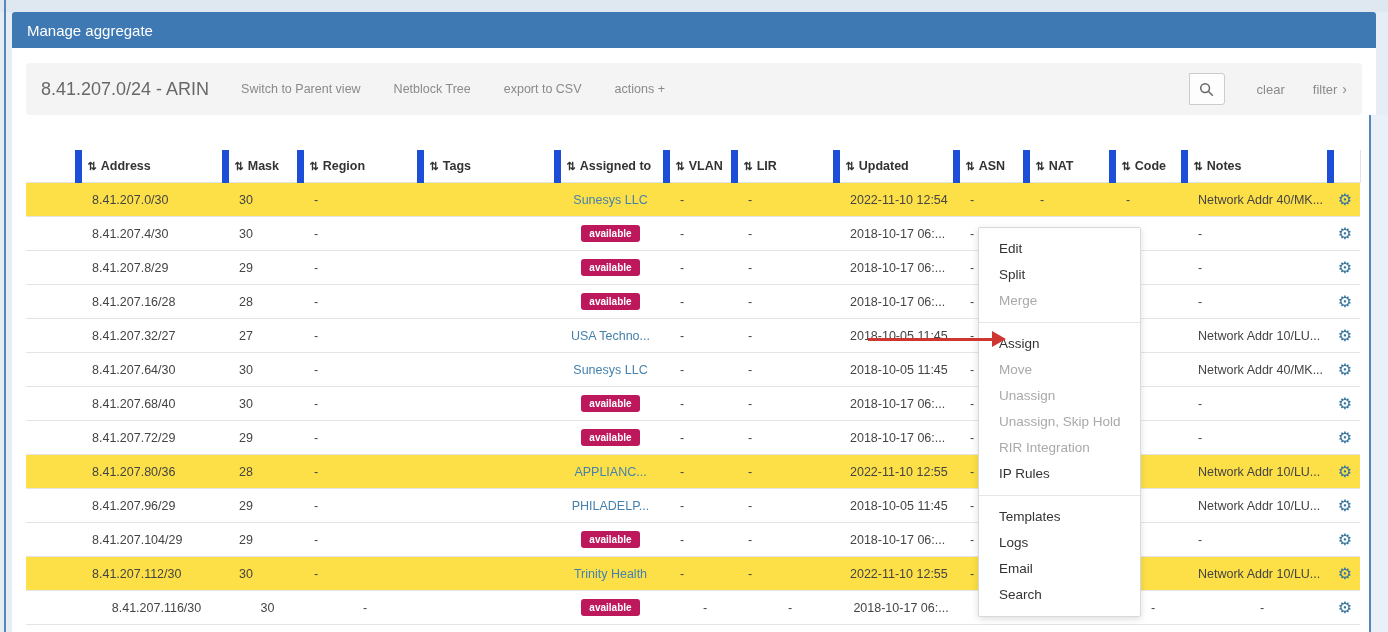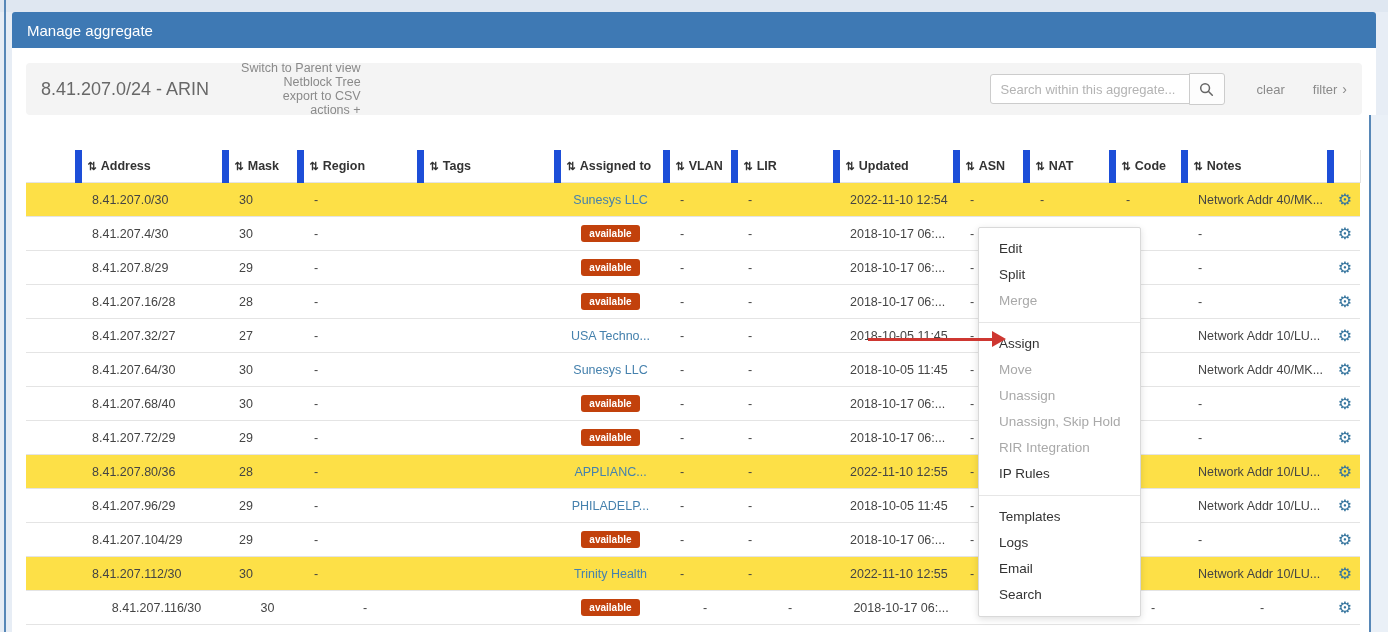--- a/index.html
+++ b/index.html
@@ -46,21 +46,21 @@
     overflow:hidden; cursor:pointer; }
   .grid thead th.spacer-th { border-left:none; cursor:default; }
   .grid thead th.gear-th { border-right:1px solid #e3e3e3; cursor:default; }
   .sort-icon { font-size:11px; margin-right:4px; color:#333; }
   .grid tbody td { height:34px; padding:0 4px 0 14px; border-top:1px solid #e4e4e4;
     white-space:nowrap; overflow:hidden; }
   .grid tbody tr:last-child td { border-bottom:1px solid #e4e4e4;text-align:center; }
   .grid tbody tr.highlight td { background:#fde047; }
   .cell-link { color:#4581ad; cursor:pointer; }
   .assigned-cell { text-align:center; padding-left:2px !important; }
-  .badge { display:inline-block; background:#c2410c; color:#fff; font-size:10px;
+  .badge { display:inline-block; background:#be185d; color:#fff; font-size:10px;
     font-weight:bold; padding:3px 8px; border-radius:3px; }
   .gear-cell { text-align:center !important; padding:0 !important; }
   .gear-icon { color:#36759e; font-size:16px; cursor:pointer; }
 
   .context-menu { position:absolute; left:978px; top:227px; width:163px;
     background:#fff; border:1px solid #d9d9d9; border-radius:2px;
     box-shadow:0 2px 7px rgba(0,0,0,.13); padding:8px 0; z-index:10; }
   .menu-item { padding:4px 20px; font-size:13.5px; line-height:18px; color:#333;
     cursor:pointer; white-space:nowrap; }
   .menu-item.disabled { color:#a9a9a9; cursor:default; }
@@ -80,29 +80,28 @@
 <div class="right-strip"></div>
 <div class="frame-line right"></div>
 
 <div class="card">
   <div class="card-header">
     <span class="card-title">Manage aggregate</span>
   </div>
 
   <div class="toolbar">
     <span class="aggregate-label">8.41.207.0/24 - ARIN</span>
-    <span id="toolbar-links" style="display:flex;align-items:flex-end;flex-direction:column;">
+    <span id="toolbar-links" style="display:flex;align-items:flex-start;">
         <span class="toolbar-link">Switch to Parent view</span>
         <span class="toolbar-link">Netblock Tree</span>
         <span class="toolbar-link">export to CSV</span>
         <span class="toolbar-link">actions +</span>
       </span>
     <span class="toolbar-spacer"></span>
     <span class="search-group">
-      <input class="search-input" value="" placeholder="Search within this aggregate..." style="">
       <span class="search-btn">
         <svg width="15" height="15" viewBox="0 0 16 16">
           <circle cx="6.5" cy="6.5" r="4.7" fill="none" stroke="#666" stroke-width="1.6"></circle>
           <line x1="10.2" y1="10.2" x2="14.2" y2="14.2" stroke="#666" stroke-width="1.6" stroke-linecap="round"></line>
         </svg>
       </span>
     </span>
     <span class="clear-link">clear</span>
     <span class="filter-link"><span>filter</span><span class="filter-chevron">›</span></span>
   </div>

